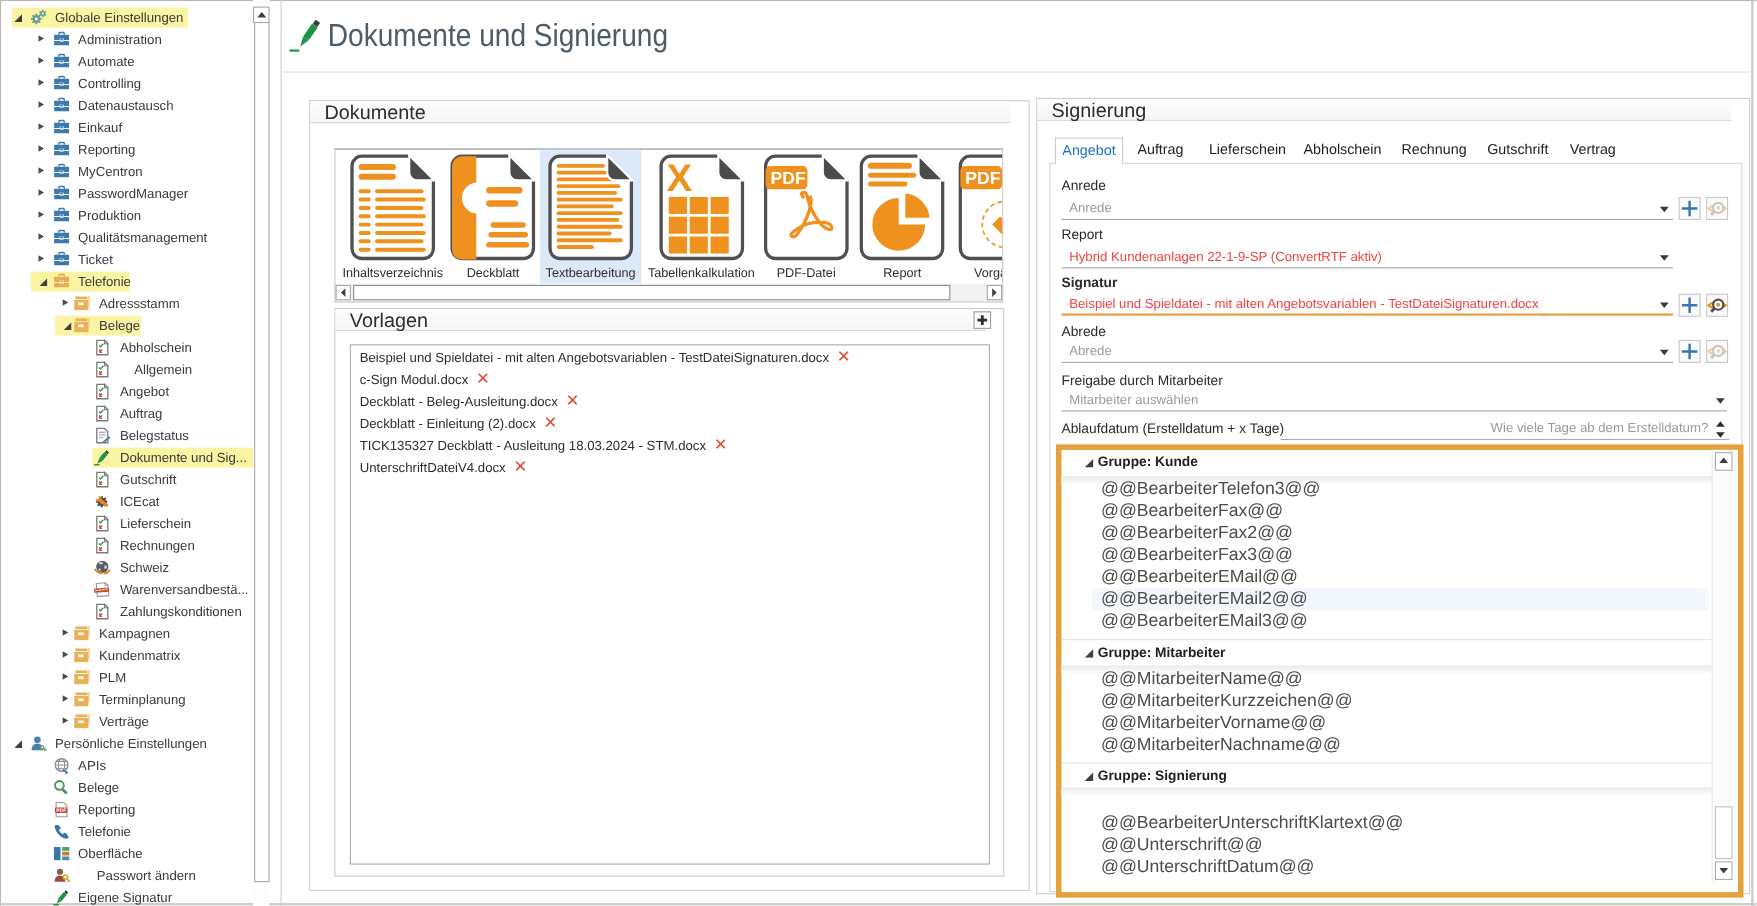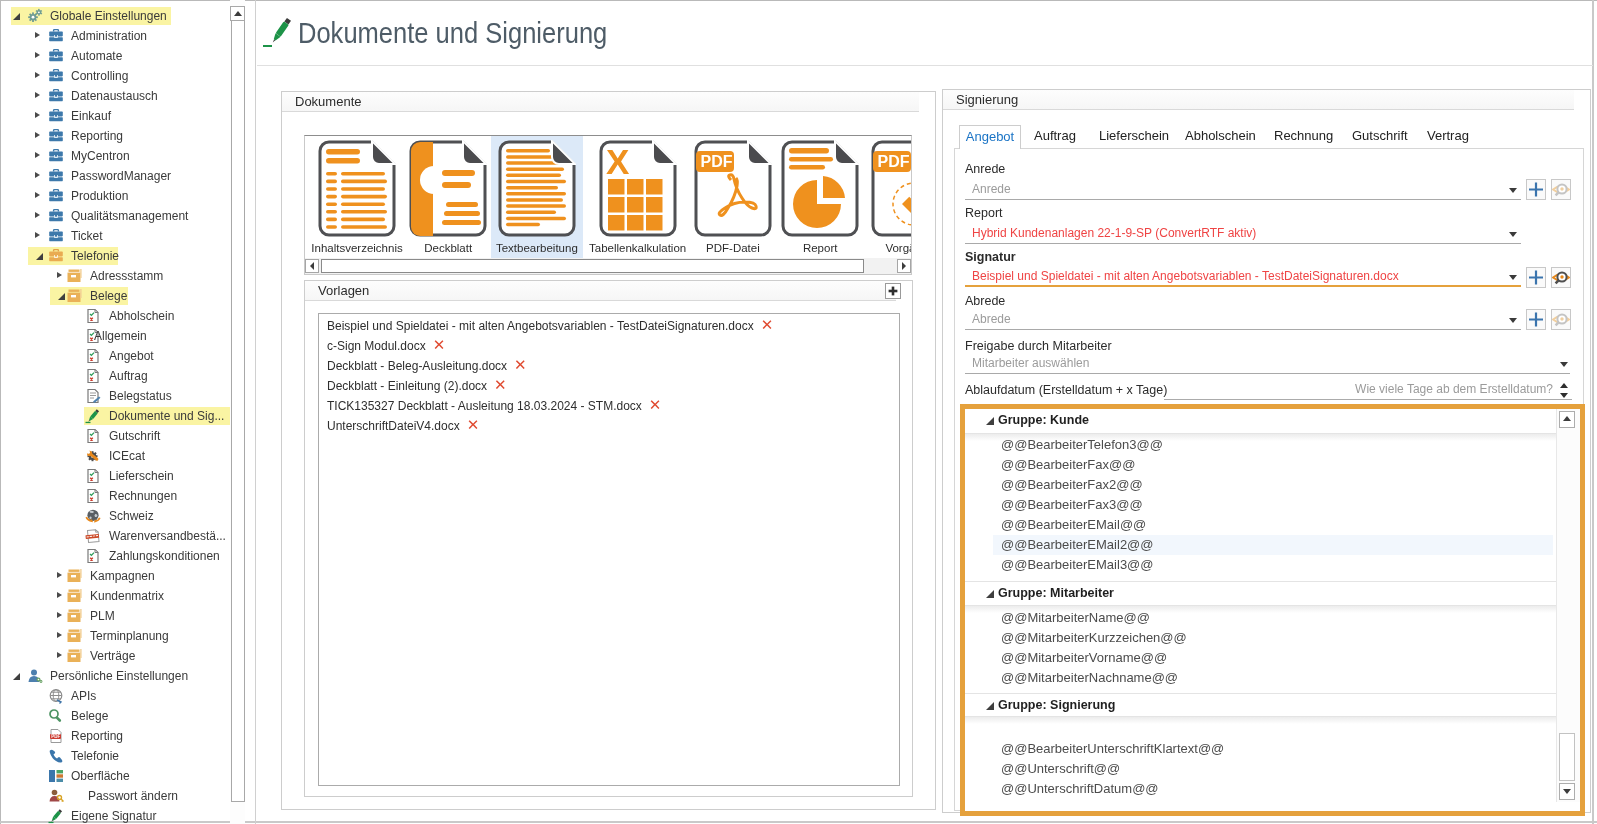--- a/index.html
+++ b/index.html
@@ -18,21 +18,21 @@
 #tsb .btn{position:absolute;left:0;width:15px;height:15px;background:#fff;border:1px solid #a8a8a8}
 #tsb .thumb{position:absolute;left:0.5px;top:20px;width:14px;height:782px;background:#fff;border:1px solid #a8a8a8}
 .uarr{width:0;height:0;border-left:4.5px solid transparent;border-right:4.5px solid transparent;border-bottom:5px solid #3c3c3c;margin:4px auto 0}
 .darr{width:0;height:0;border-left:4.5px solid transparent;border-right:4.5px solid transparent;border-top:5px solid #3c3c3c;margin:5px auto 0}
 #vsep{position:absolute;left:255px;top:0;width:1px;height:824px;background:#d0d0d0}
 
 #title{position:absolute;left:298px;top:17px;font-size:29px;color:#4e5c67;transform:scaleX(.88);transform-origin:left}
 #hline{position:absolute;left:257px;top:65px;width:1336px;height:1px;background:#e0e0e0}
 
 .gbox{position:absolute;border:1px solid #cdcdcd;background:#fff}
-.ghead{position:absolute;left:0;top:0;right:16px;height:20px;background:linear-gradient(#fdfdfd,#f6f6f6);border-bottom:1px solid #d9d9d9;font-size:13px;color:#2c2c2c;line-height:20px;padding-left:13px}
+.ghead{position:absolute;left:0;top:0;right:16px;height:20px;background:linear-gradient(#fdfdfd,#f6f6f6);border-bottom:1px solid #d9d9d9;font-size:18px;color:#2c2c2c;line-height:20px;padding-left:13px}
 
 #strip{position:absolute;left:304px;top:135px;width:608px;height:123px;border:1px solid #c9c9c9;border-top:1px solid #8d8d8d;border-bottom:none;background:#fff;overflow:hidden}
 .cell{position:absolute;top:0;width:90px;height:122px;text-align:center}
 .cell.sel{background:#dce9f8}
 .cell svg{margin-top:4px}
 .clbl{font-size:11.5px;color:#2d2d2d;white-space:nowrap}
 #hsb{position:absolute;left:304px;top:258px;width:608px;height:17px;background:#f2f2f2;border:1px solid #c9c9c9;border-top:none}
 #hsb .btn{position:absolute;top:0.5px;width:14px;height:14.5px;background:#fff;border:1px solid #a6a6a6}
 #hsb .thumb{position:absolute;left:15.5px;top:0.5px;width:543px;height:14.5px;background:#fff;border:1px solid #8a8a8a}
 .larr{width:0;height:0;border-top:4px solid transparent;border-bottom:4px solid transparent;border-right:4.5px solid #3c3c3c;margin:2.5px auto 0}
@@ -49,21 +49,21 @@
 .combo .val{color:#ef4444}
 .dn{position:absolute;width:0;height:0;border-left:4px solid transparent;border-right:4px solid transparent;border-top:5px solid #3a3a3a}
 .sqbtn{position:absolute;width:20px;height:21px;background:#fafafa;border:1px solid #c8c8c8}
 
 .tab{position:absolute;top:124px;height:23px;font-size:13px;color:#222;line-height:23px}
 #tabsel{position:absolute;left:959px;top:125px;width:62px;height:24px;background:#fff;border:1px solid #cdcdcd;border-bottom:none;color:#1973c5;text-align:center;font-size:13px;line-height:21px}
 #tabpage{position:absolute;left:954px;top:148px;width:630px;height:663px;border:1px solid #d6d6d6;background:#fff}
 
 #olist{position:absolute;left:960px;top:404px;width:625px;height:412px;border:5px solid #e5a13c;background:#fff}
 .ghdr{position:absolute;left:0;width:589px;font-size:12.5px;font-weight:bold;color:#1f1f1f;height:23px;line-height:23px;padding-left:33px}
-.gitem{position:absolute;left:28px;width:560px;height:20px;font-size:13px;color:#4b4b4b;line-height:20px;padding-left:8px}
+.gitem{position:absolute;left:28px;width:560px;height:20px;font-size:16px;color:#4b4b4b;line-height:20px;padding-left:8px}
 .gsep{position:absolute;left:0;width:592px;height:1px;background:#e4e4e4}
 #olsb{position:absolute;left:591px;top:0px;width:24px;height:393px;background:#fcfcfc;border-left:1px solid #e8e8e8}
 #olsb .btn{position:absolute;left:2px;width:16px;height:17px;background:#fff;border:1px solid #adadad}
 .gshad{position:absolute;left:0;width:592px;height:7px;background:linear-gradient(#ececec,#ffffff)}
 </style>
 </head>
 <body>
 <div class="abs" style="left:0;top:0;width:1597px;height:1px;background:#b9b9b9"></div>
 <div class="abs" style="left:0;top:0;width:1px;height:824px;background:#b9b9b9"></div>
 <div class="abs" style="left:1592px;top:0;width:2px;height:824px;background:#c9c9c9"></div>
@@ -265,21 +265,21 @@
       </svg>
       <span class="lbl" style="left:109px">Abholschein</span>
     </div>
     <div class="trow">
       <svg class="ic" style="left:85px" width="16" height="16" viewBox="0 0 16 16">
         <path d="M3 1.5 h7 l3 3 v10 h-10z" fill="#fff" stroke="#7a7a7a" stroke-width="1.2"></path>
         <path d="M10 1.5 l3 3 h-3z" fill="#fff" stroke="#7a7a7a" stroke-width="1"></path>
         <path d="M5 6 l1.4 1.4 L9 4.6" fill="none" stroke="#2f9c5c" stroke-width="1.3"></path>
         <path d="M5.2 9.8 l2.6 2.6 m0 -2.6 l-2.6 2.6" stroke="#cc3f2e" stroke-width="1.4"></path>
       </svg>
-      <span class="lbl" style="left:94px">Allgemein</span>
+      <span class="lbl" style="left:122px">Allgemein</span>
     </div>
     <div class="trow">
       <svg class="ic" style="left:85px" width="16" height="16" viewBox="0 0 16 16">
         <path d="M3 1.5 h7 l3 3 v10 h-10z" fill="#fff" stroke="#7a7a7a" stroke-width="1.2"></path>
         <path d="M10 1.5 l3 3 h-3z" fill="#fff" stroke="#7a7a7a" stroke-width="1"></path>
         <path d="M5 6 l1.4 1.4 L9 4.6" fill="none" stroke="#2f9c5c" stroke-width="1.3"></path>
         <path d="M5.2 9.8 l2.6 2.6 m0 -2.6 l-2.6 2.6" stroke="#cc3f2e" stroke-width="1.4"></path>
       </svg>
       <span class="lbl" style="left:109px">Angebot</span>
     </div>

